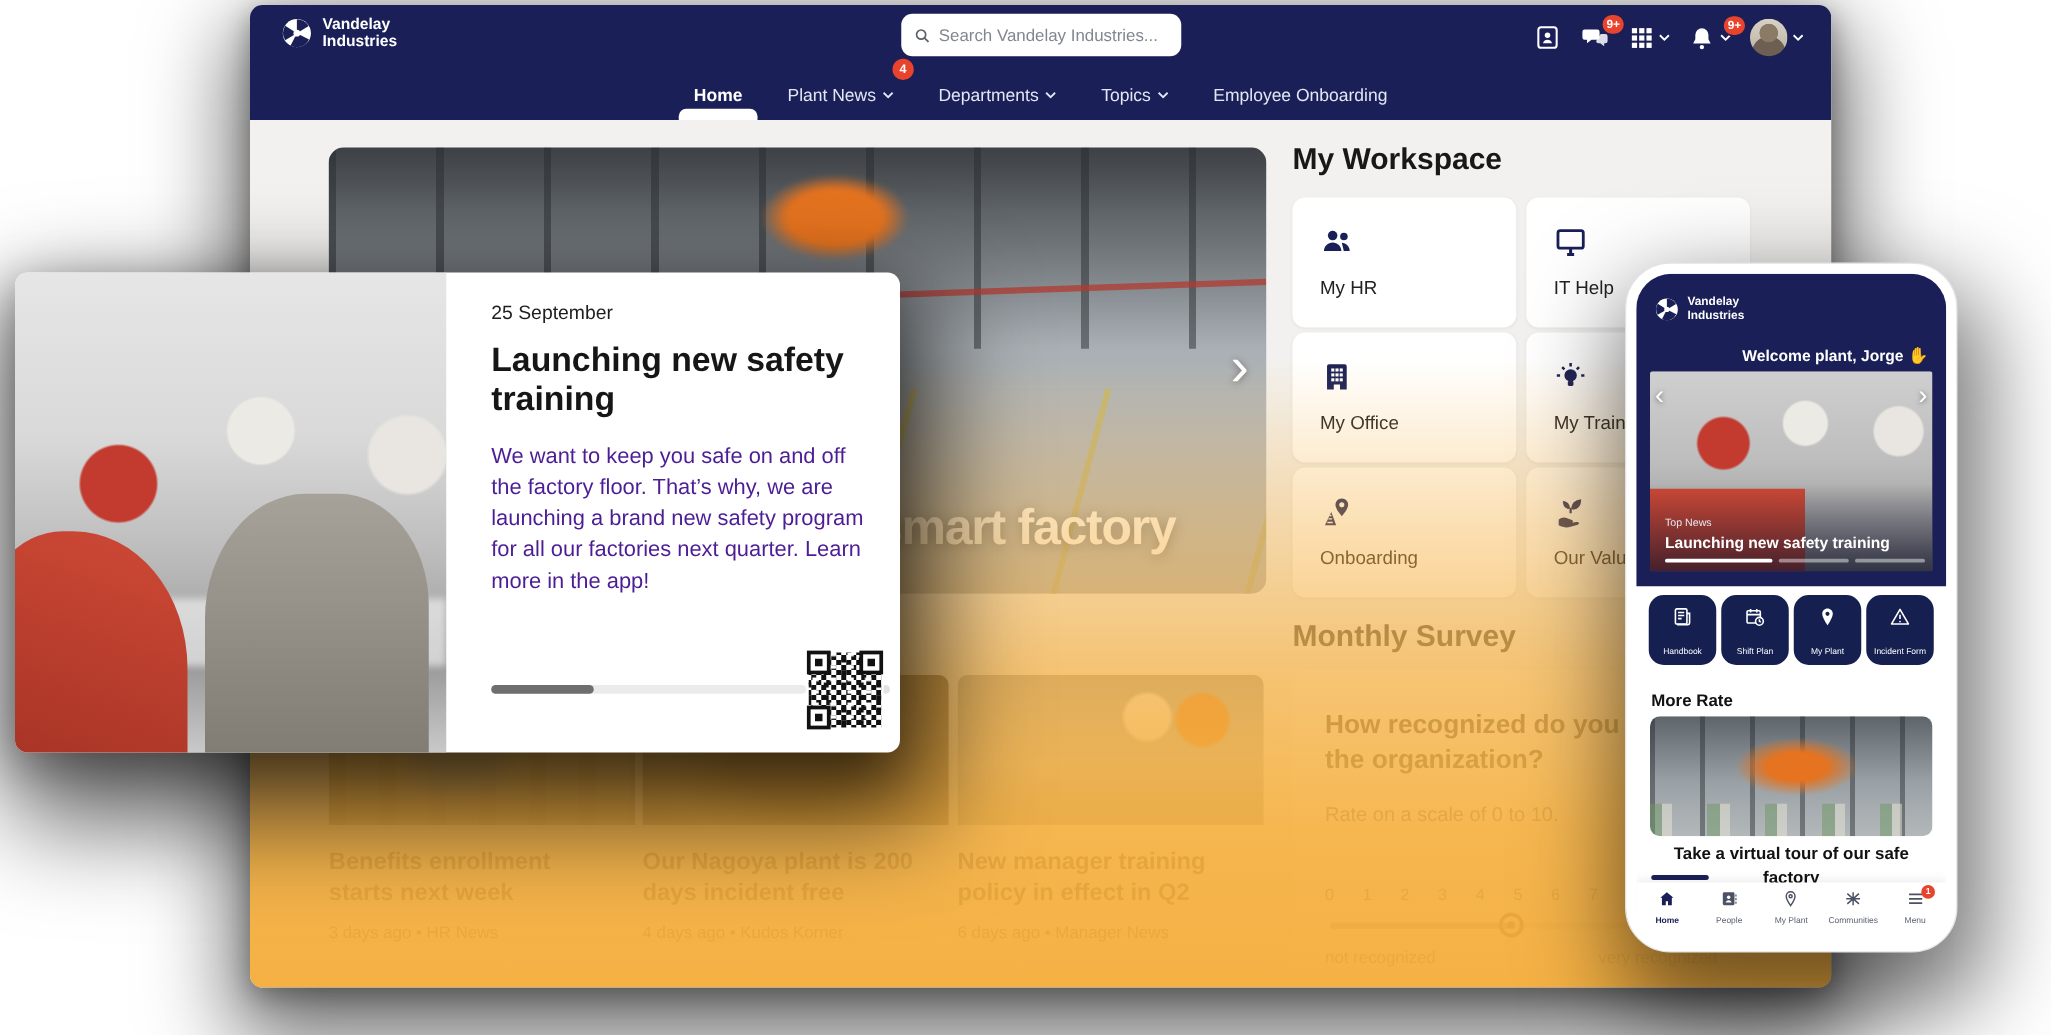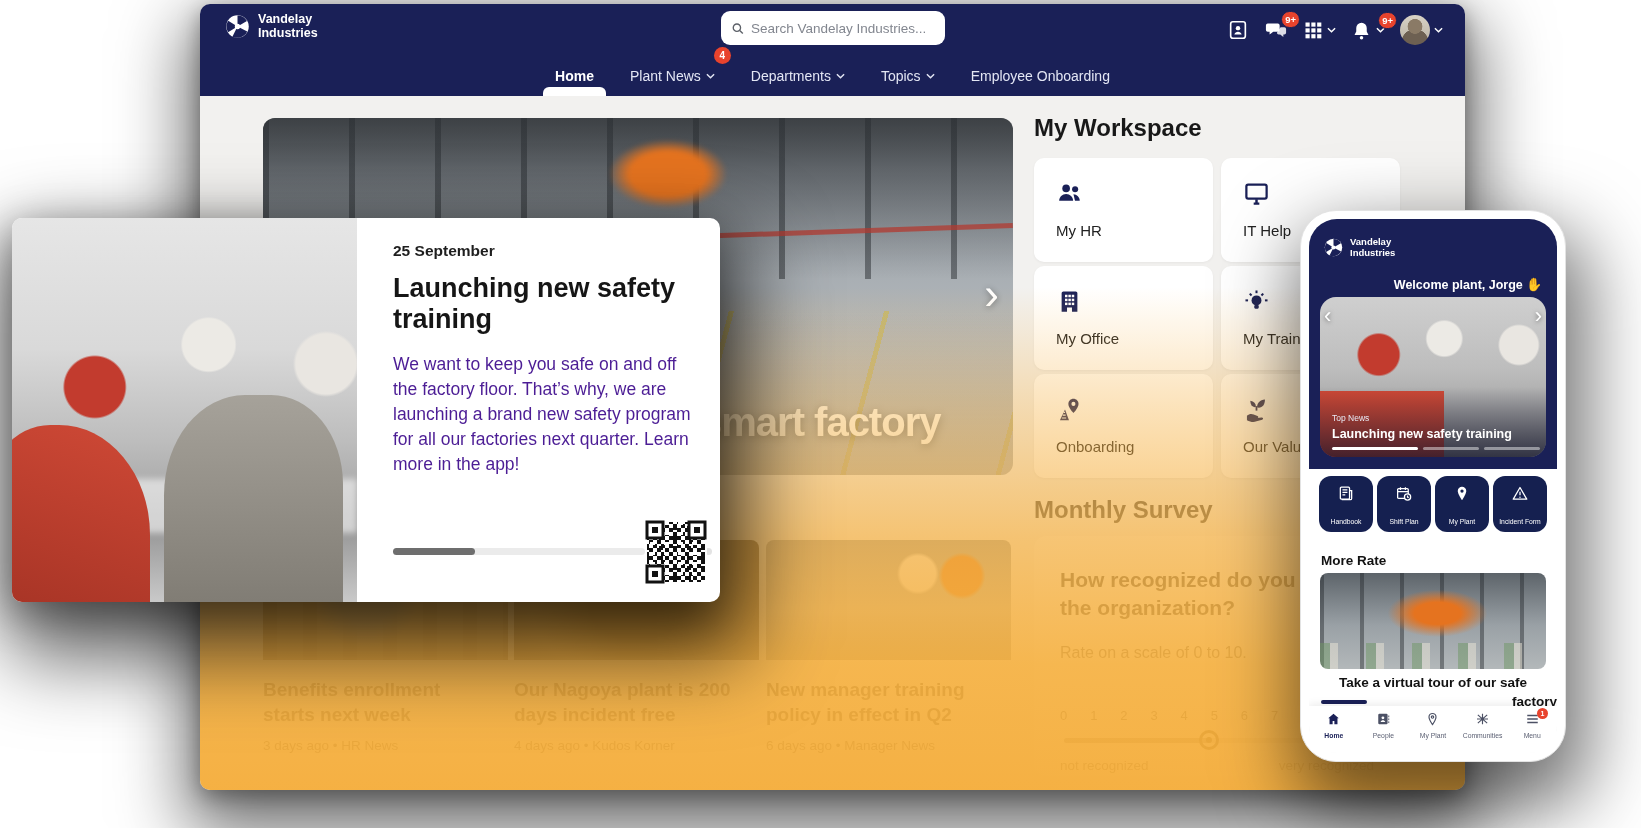--- a/index.html
+++ b/index.html
@@ -111,42 +111,42 @@
             background:radial-gradient(circle at 24% 44%, #c23b2e 0 30px, rgba(194,59,46,0) 32px),
                        radial-gradient(circle at 57% 33%, #eceae5 0 26px, rgba(236,234,229,0) 28px),
                        radial-gradient(circle at 91% 38%, #e9e6e1 0 30px, rgba(233,230,225,0) 33px),
                        linear-gradient(180deg,#e6e6e6 0%,#d9d9d9 34%,#bdbdbd 58%,#9a9a9a 82%,#c9c9c9 100%); }
   .pphoto .jacket { position:absolute; left:-8%; bottom:-6%; width:48%; height:52%; border-radius:40% 55% 10% 10%;
                     background:linear-gradient(200deg,#cf4936,#a33224); }
   .pphoto .fig { position:absolute; right:4%; bottom:-4%; width:52%; height:58%; border-radius:45% 40% 0 0;
                  background:linear-gradient(180deg,#a6a29a,#7e7a72); }
   .pphoto .band { position:absolute; left:0; right:0; bottom:18%; height:14%; background:rgba(255,255,255,.55); filter:blur(3px); }
   .ppanel { position:relative; flex:1; padding:24px 30px 0 36px; }
-  .pdate { font-size:15.5px; font-weight:bold; color:#1e1e1e; }
+  .pdate { font-size:15.5px; font-weight:normal; color:#1e1e1e; }
   .ptitle { margin-top:13px; font-size:27px; font-weight:bold; color:#161616; line-height:1.15; width:310px; }
   .pbody { margin-top:17px; font-size:17.5px; color:#4c1d95; line-height:1.43; width:306px; }
   .pprog { position:absolute; left:36px; bottom:47px; display:flex; align-items:center; gap:12px; }
   .ptrack { position:relative; width:252px; height:7px; border-radius:4px; background:#ebebeb; }
   .pfill { position:absolute; left:0; top:0; width:82px; height:7px; border-radius:4px; background:#6e6e6e; }
   .pdots { display:flex; gap:9px; }
   .pdots i { width:7px; height:7px; border-radius:50%; background:#e3e3e3; }
   .qr { position:absolute; right:26px; bottom:18px; }
 
   
   .phone { position:absolute; left:1300px; top:210px; width:266px; height:552px; z-index:30;
            background:#fff; border-radius:36px; padding:8px; border:1px solid #e3e3e3;
            box-shadow:8px 34px 75px 14px rgba(0,0,0,.55); }
   .screen { position:relative; width:248px; height:534px; border-radius:28px; overflow:hidden; background:#fff; }
   .mhead { position:absolute; left:0; right:0; top:0; height:250px; background:#1a2057; }
   .mbrand { position:absolute; left:14px; top:18px; display:flex; gap:6px; align-items:center; color:#fff; }
   .mbrand .bname { font-size:9.5px; font-weight:bold; line-height:1.1; }
   .mwelcome { position:absolute; right:14px; top:58px; color:#fff; font-size:12.5px; font-weight:bold;
               display:flex; align-items:center; gap:4px; }
   .wave { color:#f6c242; font-size:13px; }
-  .mcarousel { position:absolute; left:11px; right:11px; top:78px; height:160px; border-radius:16px; overflow:hidden;
+  .mcarousel { position:absolute; left:11px; right:11px; top:78px; height:160px; border-radius:2px; overflow:hidden;
                background:radial-gradient(circle at 26% 36%, #c23b2e 0 20px, rgba(194,59,46,0) 22px),
                           radial-gradient(circle at 55% 26%, #eceae5 0 17px, rgba(236,234,229,0) 19px),
                           radial-gradient(circle at 88% 30%, #e9e6e1 0 19px, rgba(233,230,225,0) 21px),
                           linear-gradient(200deg,#cf4936 0 0) left 0% bottom -30%/55% 55% no-repeat,
                           linear-gradient(180deg,#cfcfcf 0%,#bdbdbd 45%,#8d8d8d 100%); }
   .mshade { position:absolute; left:0; right:0; bottom:0; height:70px;
             background:linear-gradient(180deg, rgba(15,17,40,0), rgba(15,17,40,.72)); }
   .mtopnews { position:absolute; left:12px; bottom:34px; color:#e8eaf4; font-size:8.5px; }
   .mnewstitle { position:absolute; left:12px; bottom:16px; color:#fff; font-size:12.5px; font-weight:bold; }
   .mbars { position:absolute; left:12px; bottom:7px; display:flex; gap:5px; }
@@ -158,21 +158,21 @@
   .qbtn { width:54px; height:56px; background:#152050; border-radius:12px; position:relative; color:#fff; cursor:pointer; }
   .qbtn svg { position:absolute; left:50%; top:9px; transform:translateX(-50%); }
   .qbtn .qlabel { position:absolute; left:0; right:0; bottom:7px; text-align:center; font-size:6.8px; color:#fff; }
   .mnews-h { position:absolute; left:12px; top:334px; font-size:13.5px; font-weight:bold; color:#121212; }
   .martimg { position:absolute; left:11px; right:11px; top:354px; height:96px; border-radius:8px; cursor:pointer;
              background:radial-gradient(ellipse at 52% 42%, #e5731f 0 14%, rgba(229,115,31,0) 30%),
                         repeating-linear-gradient(90deg, rgba(110,150,100,.5) 0 10px, rgba(235,230,215,.5) 10px 18px, transparent 18px 46px) left 0 bottom 0/100% 26px no-repeat,
                         repeating-linear-gradient(90deg, rgba(36,40,44,.45) 0 4px, transparent 4px 40px),
                         linear-gradient(180deg,#5d646a 0%,#9aa1a6 55%,#b3b8ba 100%); }
   .mart-title { position:absolute; left:0; right:0; top:456px; text-align:center; font-size:13.5px; font-weight:bold; color:#121212; }
-  .mart-line2 { position:absolute; left:0; right:0; top:475px; text-align:right; font-size:13.5px; font-weight:bold; color:#121212; }
+  .mart-line2 { position:absolute; left:0; right:0; top:475px; text-align:center; font-size:13.5px; font-weight:bold; color:#121212; }
   .mpagebar { position:absolute; left:12px; top:481px; width:46px; height:4px; background:#1a2057; border-radius:2px; z-index:3; }
   .mnav { position:absolute; left:0; right:0; bottom:0; top:487px; background:#fff; z-index:4;
           box-shadow:0 -2px 8px rgba(0,0,0,.08); display:flex; }
   .mnav .mitem { flex:1; position:relative; text-align:center; padding-top:6px; color:#4c5165; cursor:pointer; }
   .mitem .mlabel { display:block; font-size:6.8px; margin-top:2px; color:#5a5f72; }
   .mitem.active, .mitem.active .mlabel { color:#1a2057; font-weight:bold; }
   .mbadge { position:absolute; top:2px; right:9px; width:11px; height:11px; background:#e8432d; border-radius:50%;
             color:#fff; font-size:7px; font-weight:bold; line-height:11px; text-align:center; }
 </style>
 </head>

